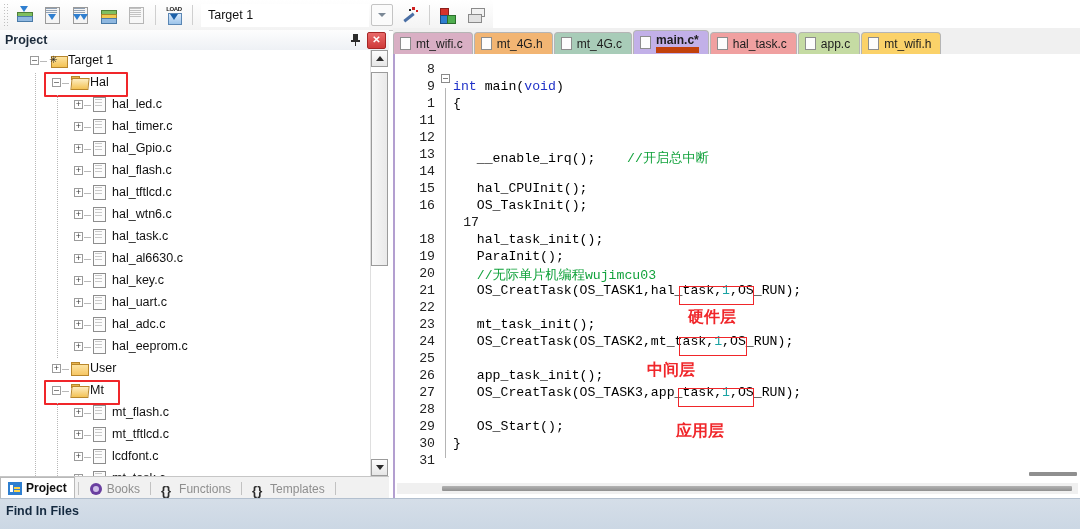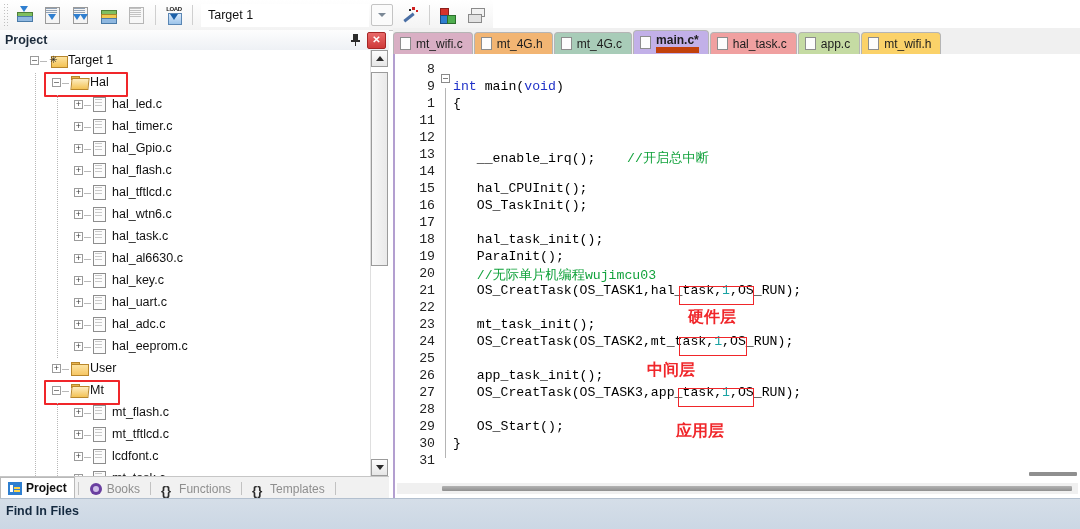--- a/index.html
+++ b/index.html
@@ -573,21 +573,21 @@
       <div class="gutter" id="gutter">
           <div class="ln" style="top: 8px; left: 0px;">8</div>
           <div class="ln" style="top: 25px; left: 0px;">9</div>
           <div class="ln" style="top: 42px; left: 0px;">1</div>
           <div class="ln" style="top: 59px; left: 0px;">11</div>
           <div class="ln" style="top: 76px; left: 0px;">12</div>
           <div class="ln" style="top: 93px; left: 0px;">13</div>
           <div class="ln" style="top: 110px; left: 0px;">14</div>
           <div class="ln" style="top: 127px; left: 0px;">15</div>
           <div class="ln" style="top: 144px; left: 0px;">16</div>
-          <div class="ln" style="top: 161px; left: 0px;">17</div>
+          <div class="ln" style="top: 161px; left: 0px; padding-left: 44px;">17</div>
           <div class="ln" style="top: 178px; left: 0px;">18</div>
           <div class="ln" style="top: 195px; left: 0px;">19</div>
           <div class="ln" style="top: 212px; left: 0px;">20</div>
           <div class="ln" style="top: 229px; left: 0px;">21</div>
           <div class="ln" style="top: 246px; left: 0px;">22</div>
           <div class="ln" style="top: 263px; left: 0px;">23</div>
           <div class="ln" style="top: 280px; left: 0px;">24</div>
           <div class="ln" style="top: 297px; left: 0px;">25</div>
           <div class="ln" style="top: 314px; left: 0px;">26</div>
           <div class="ln" style="top: 331px; left: 0px;">27</div>

